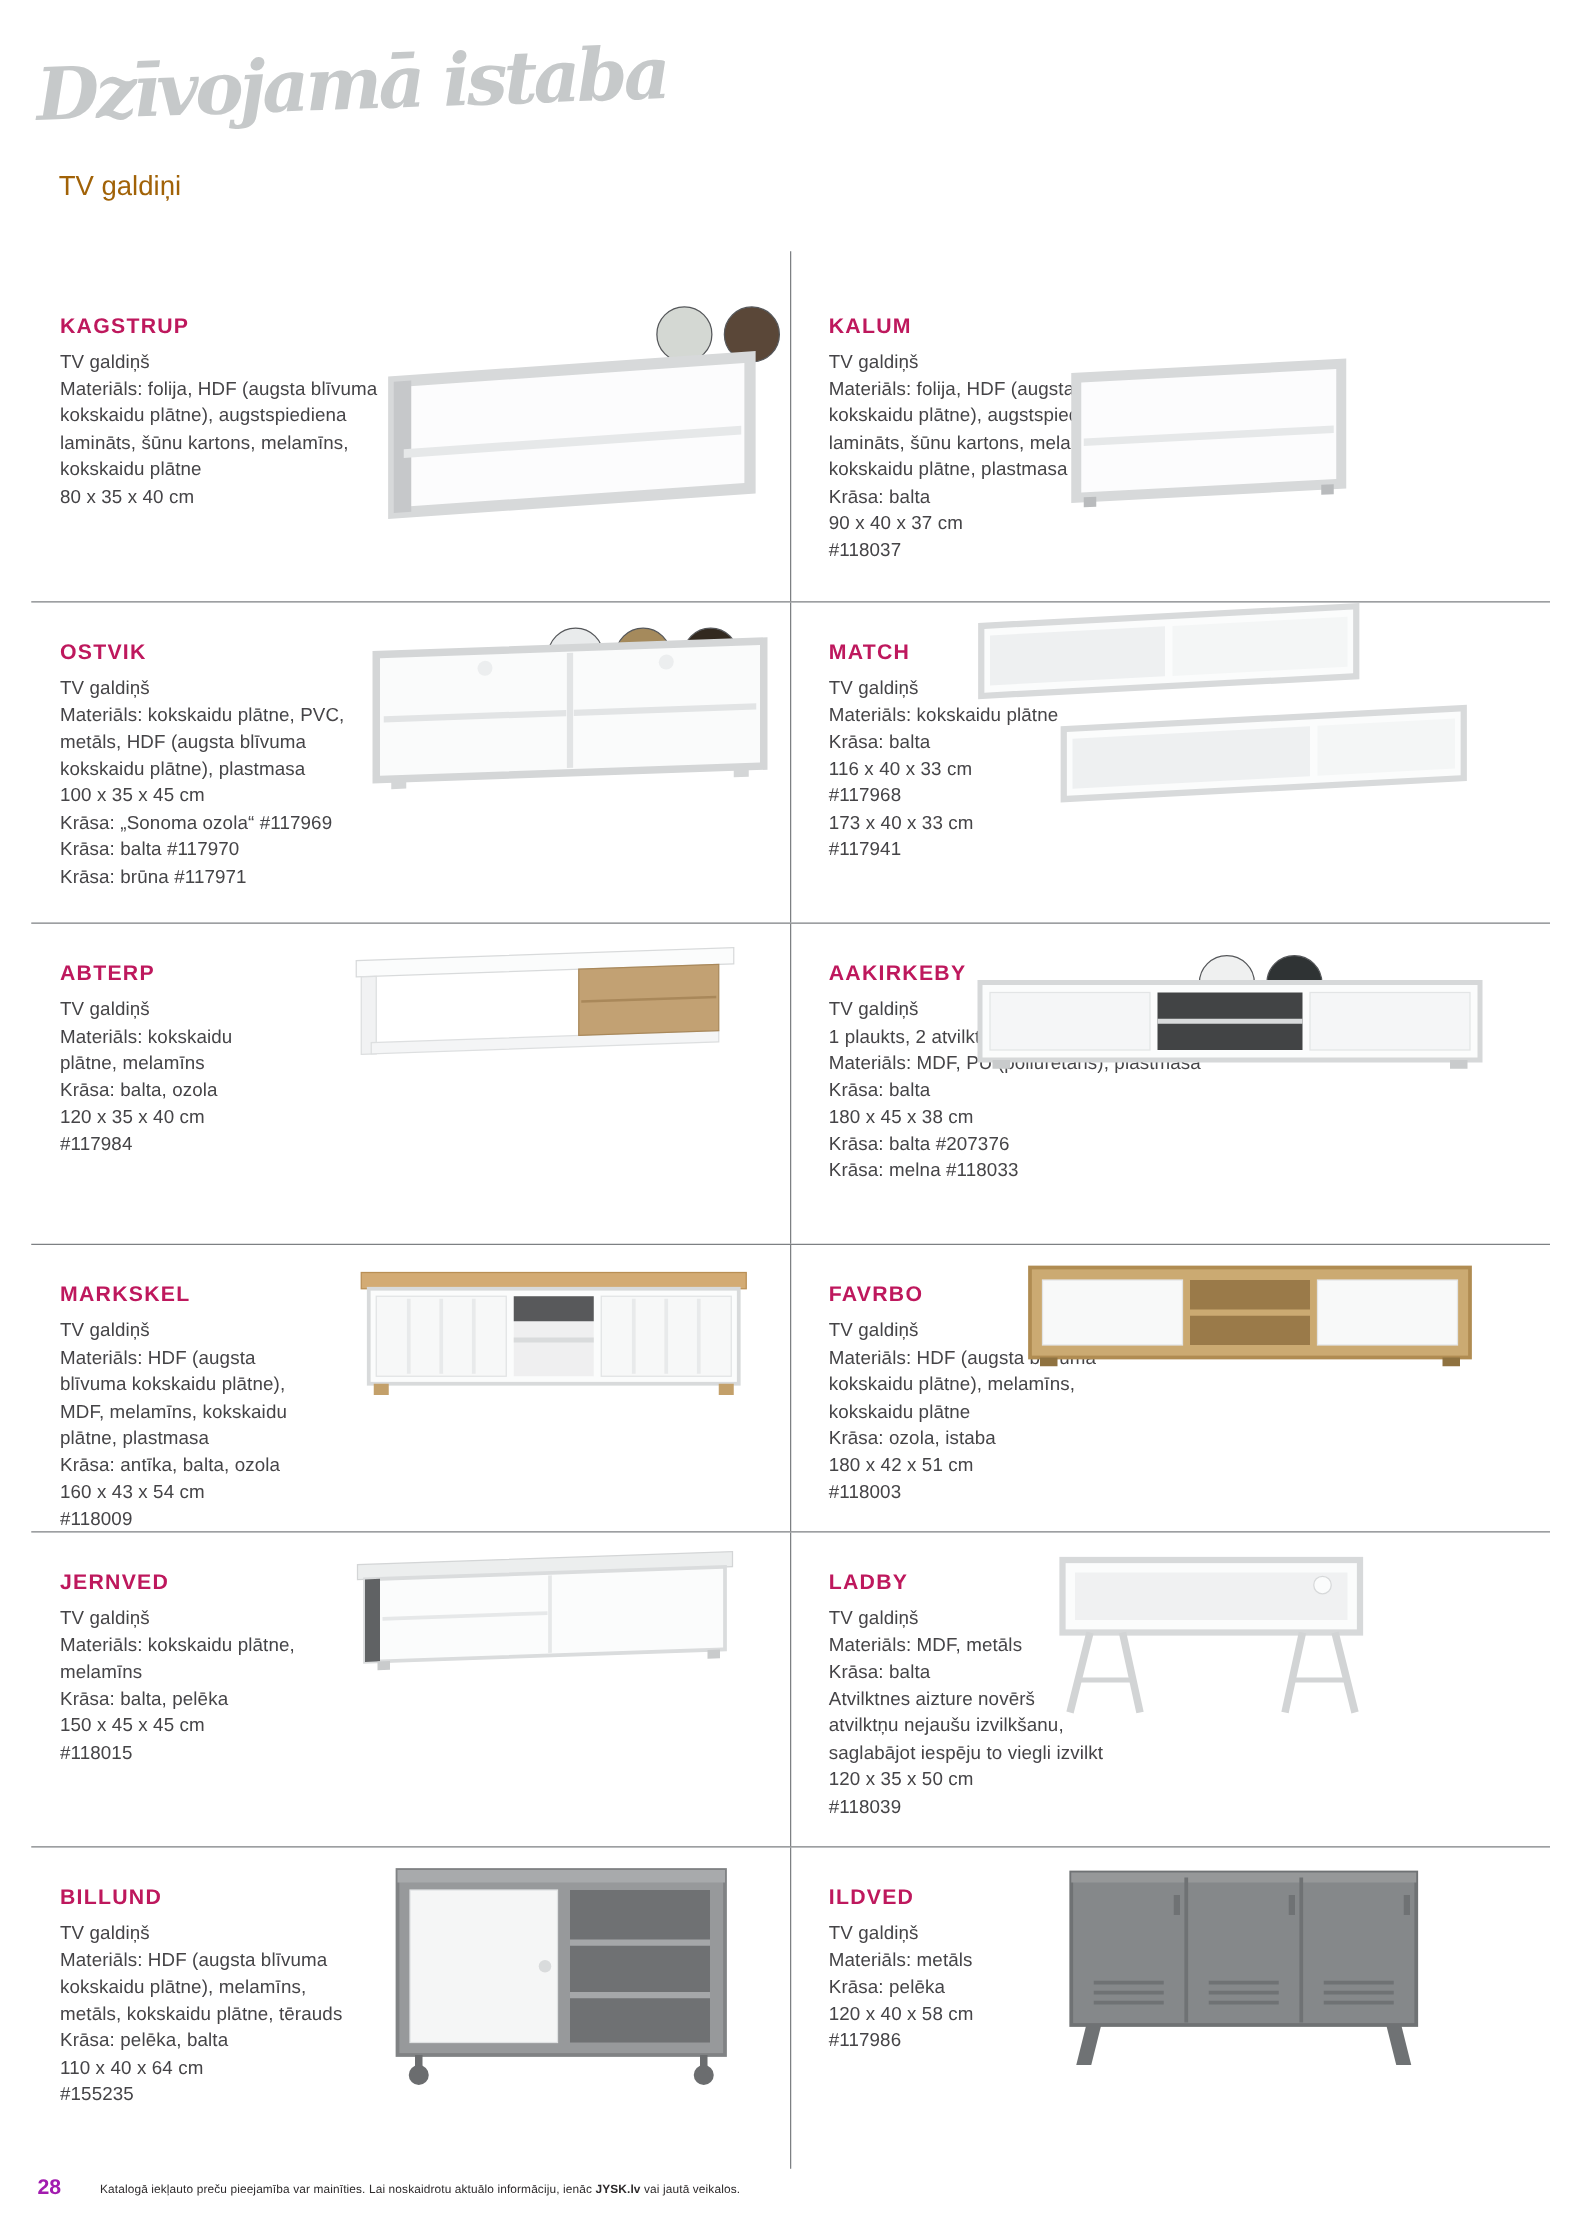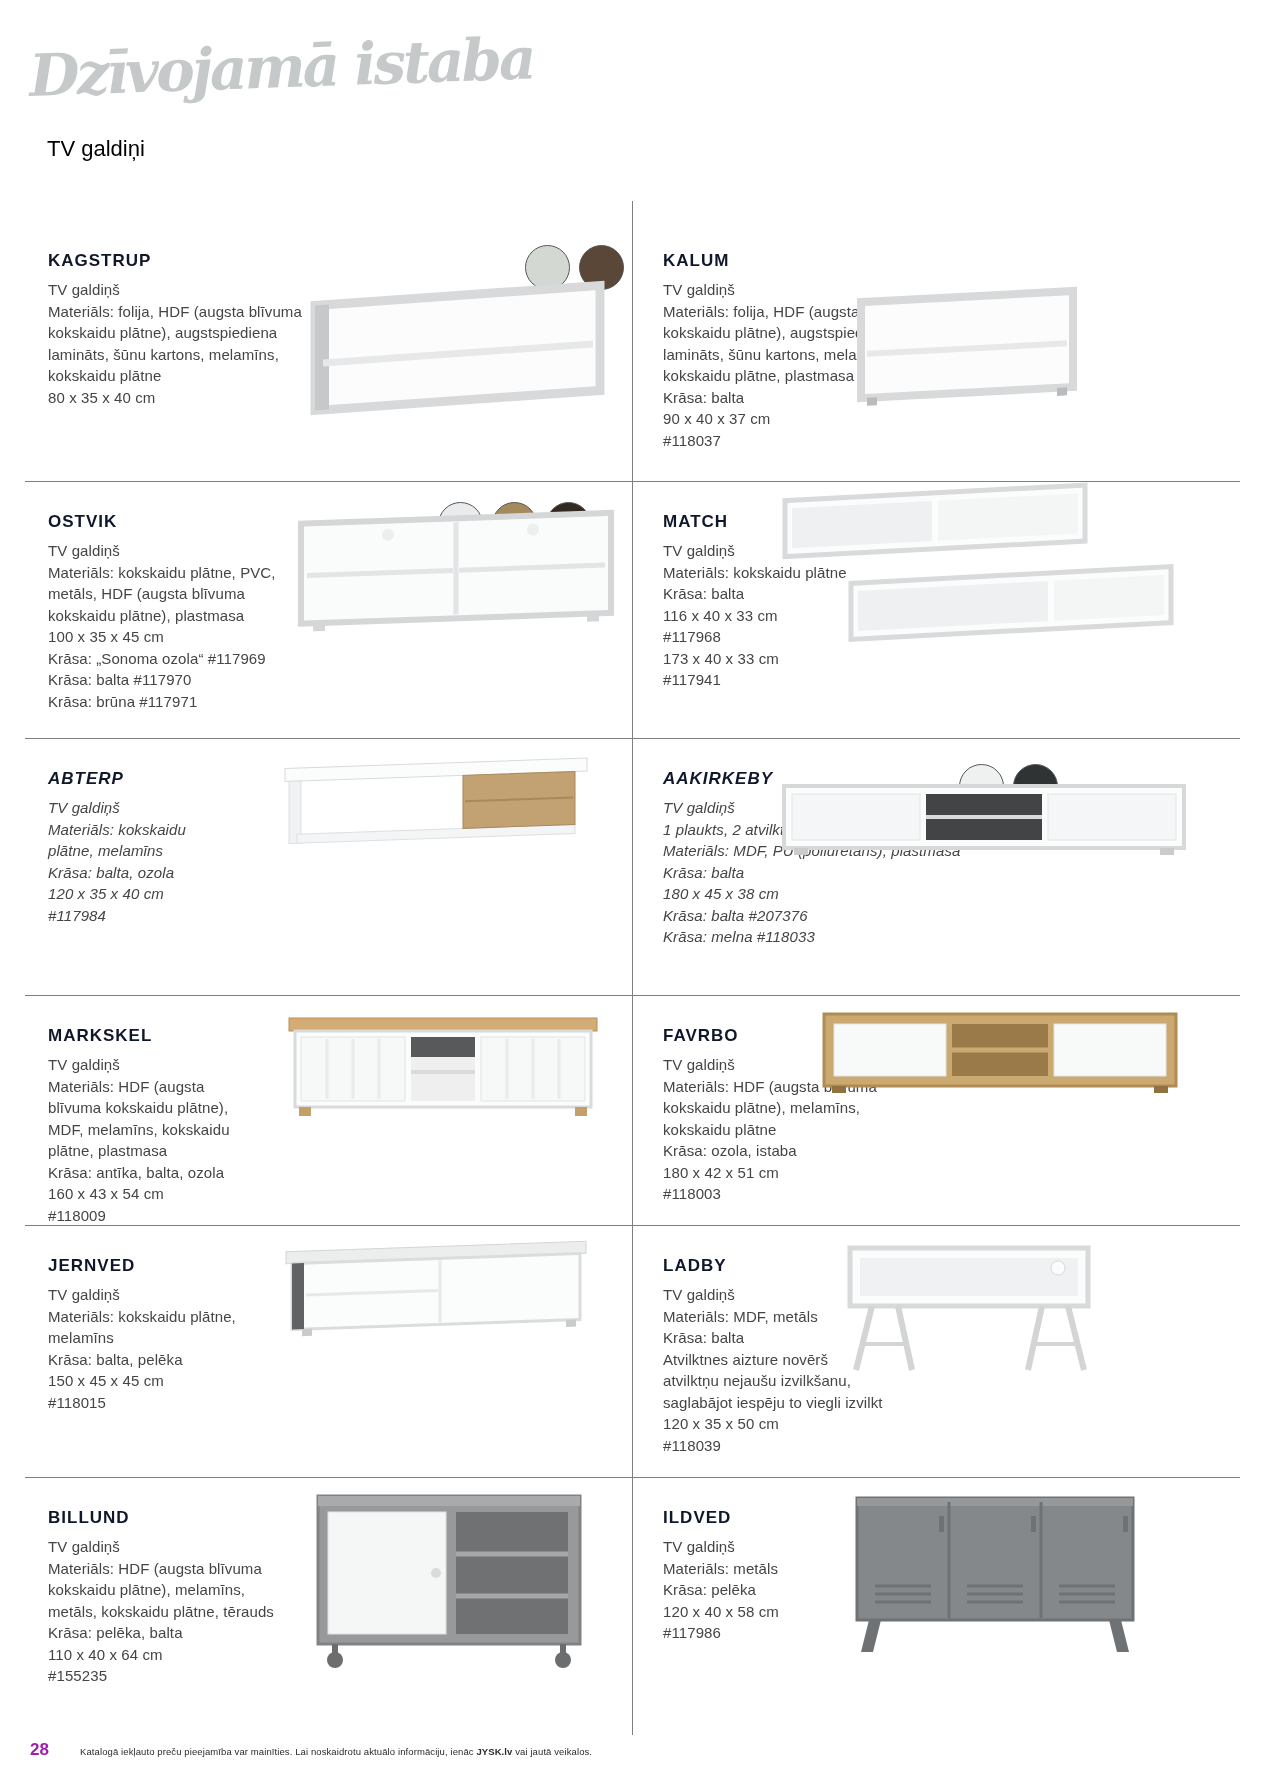--- a/index.html
+++ b/index.html
@@ -4,34 +4,34 @@
 <style>
   html,body{margin:0;padding:0;background:#ffffff;}
   .page{position:relative;width:1265px;height:1790px;background:#ffffff;overflow:hidden;
         font-family:"Liberation Sans",sans-serif;color:#414042;}
 
   
   .script-title{position:absolute;left:28px;top:42px;width:520px;
     font-family:"DejaVu Serif",serif;font-style:italic;font-weight:bold;
     font-size:58px;letter-spacing:-3px;color:#c6c9ca;transform:rotate(-2deg);
     transform-origin:left top;white-space:nowrap;}
-  .subtitle{position:absolute;left:47px;top:136px;font-size:22px;color:#000000;}
+  .subtitle{position:absolute;left:47px;top:136px;font-size:22px;color:#a16207;}
 
   
   .grid{position:absolute;left:25px;top:201px;width:1215px;}
   .row{display:flex;border-bottom:1px solid #7d8083;}
   .row.last{border-bottom:none;}
   .cell{position:relative;box-sizing:border-box;}
   .cell.left{width:608px;border-right:1px solid #7d8083;flex-shrink:0;padding-left:23px;}
   .cell.right{flex:1;padding-left:30px;}
-  .r1{height:280px;} .r2{height:256px;} .r3{height:256px;font-style:italic;}
+  .r1{height:280px;} .r2{height:256px;} .r3{height:256px;}
   .r4{height:229px;} .r5{height:251px;} .r6{height:257px;}
   .r1 .cell{padding-top:50px;} .r2 .cell,.r3 .cell,.r4 .cell,.r5 .cell,.r6 .cell{padding-top:30px;}
 
-  .pname{margin:0 0 8px 0;font-size:17px;font-weight:bold;letter-spacing:1px;color:#0f172a;}
+  .pname{margin:0 0 8px 0;font-size:17px;font-weight:bold;letter-spacing:1px;color:#be185d;}
   .pline{font-size:15px;line-height:21.5px;color:#454447;letter-spacing:0.1px;}
 
   .swatches{position:absolute;display:flex;gap:9px;}
   .swatch{width:45px;height:45px;border-radius:50%;border:1px solid #55575a;box-sizing:border-box;display:inline-block;}
   .sw-kagstrup{top:44px;right:8px;}
   .sw-ostvik{top:20px;right:41px;}
   .sw-aakirkeby{top:25px;right:182px;}
 
   .pimg{position:absolute;}
 

